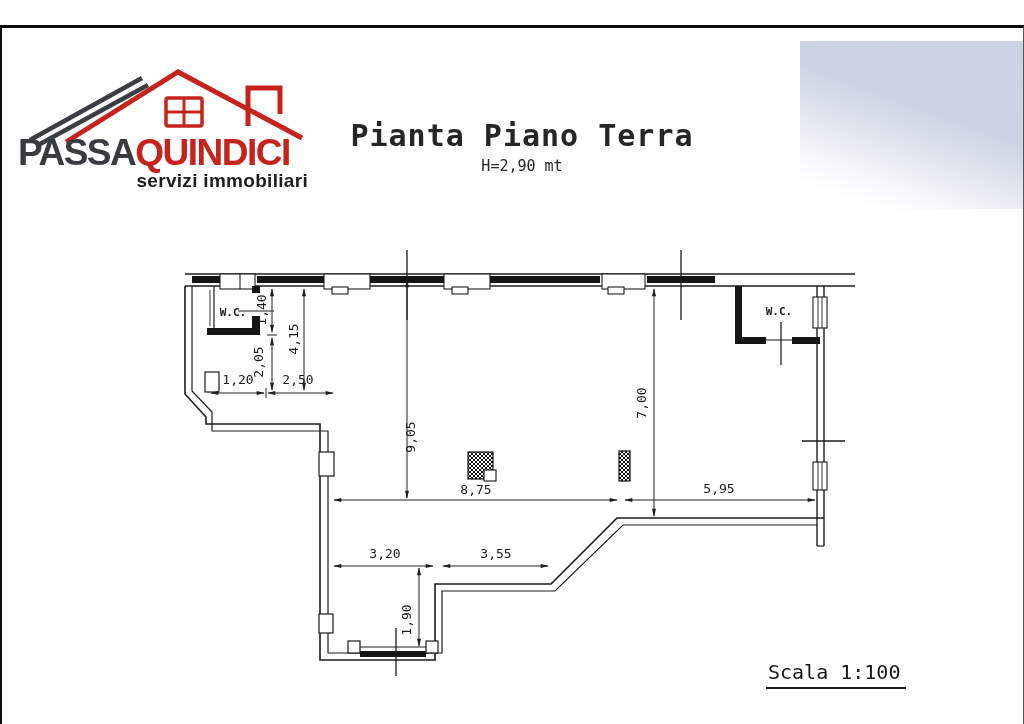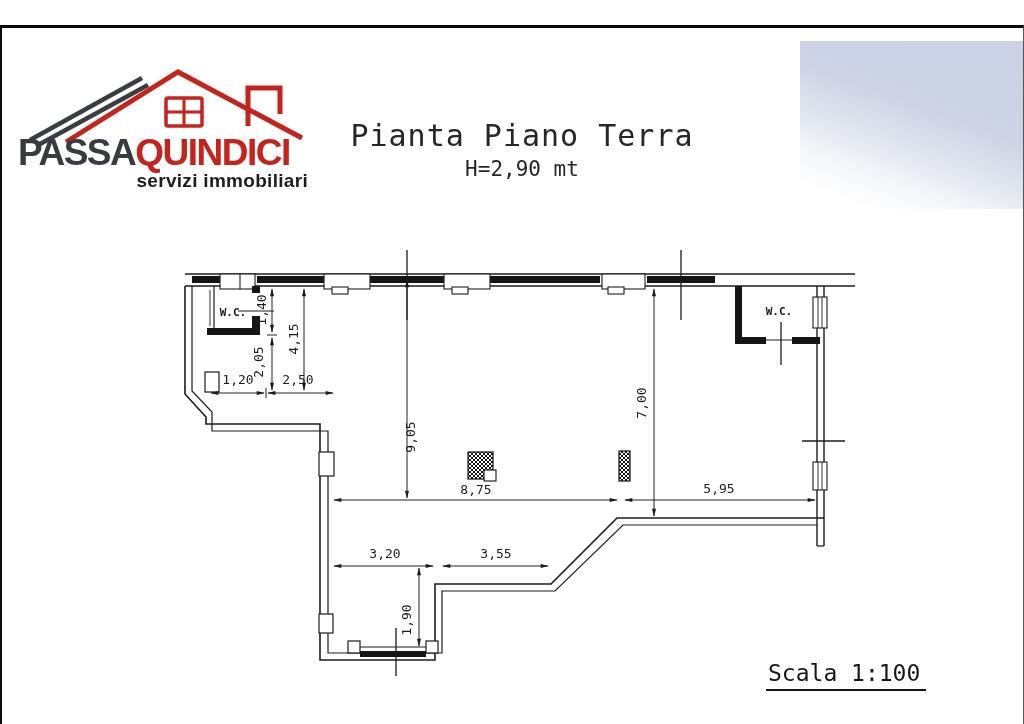--- a/index.html
+++ b/index.html
@@ -3,24 +3,24 @@
 <meta charset="utf-8">
 <style>
   html,body{margin:0;padding:0;background:#fff;}
   .page{position:relative;width:1024px;height:724px;background:#ffffff;box-sizing:border-box;
         border-top:3px solid #0b0b0b;border-left:2px solid #0b0b0b;border-bottom:2px solid #0b0b0b;border-right:1px solid #555;
         overflow:hidden;font-family:"DejaVu Sans Mono", monospace;margin-top:25px;}
   .scan-artifact{position:absolute;left:798px;top:13px;width:226px;height:168px;
         background:linear-gradient(200deg, rgba(201,208,226,0.95) 0%, rgba(201,208,226,0.92) 42%,
                    rgba(203,210,227,0.55) 62%, rgba(210,216,232,0.22) 76%, rgba(255,255,255,0) 90%);}
   .title-main{position:absolute;left:336px;top:90px;width:368px;text-align:center;
-        font-size:30px;letter-spacing:1px;color:#262626;white-space:nowrap;}
+        font-size:30px;letter-spacing:1px;color:#262626;white-space:nowrap;font-weight:bold;}
   .title-sub{position:absolute;left:336px;top:129px;width:368px;text-align:center;
-        font-size:21px;color:#262626;white-space:nowrap;}
-  .scale-note{position:absolute;left:764px;top:632px;font-size:23px;color:#161616;
+        font-size:15px;color:#262626;white-space:nowrap;}
+  .scale-note{position:absolute;left:764px;top:632px;font-size:20px;color:#161616;
         border-bottom:2px solid #161616;padding:0 6px 3px 2px;white-space:nowrap;}
   .logo-svg{position:absolute;left:16px;top:30px;}
   .plan-svg{position:absolute;left:0;top:0;}
   svg text{fill:#1d1d1d;}
   .dimtxt{font-family:"DejaVu Sans Mono", monospace;font-size:13px;}
   .wctxt{font-family:"DejaVu Sans Mono", monospace;font-size:11px;font-weight:bold;}
 </style>
 </head>
 <body>
 

